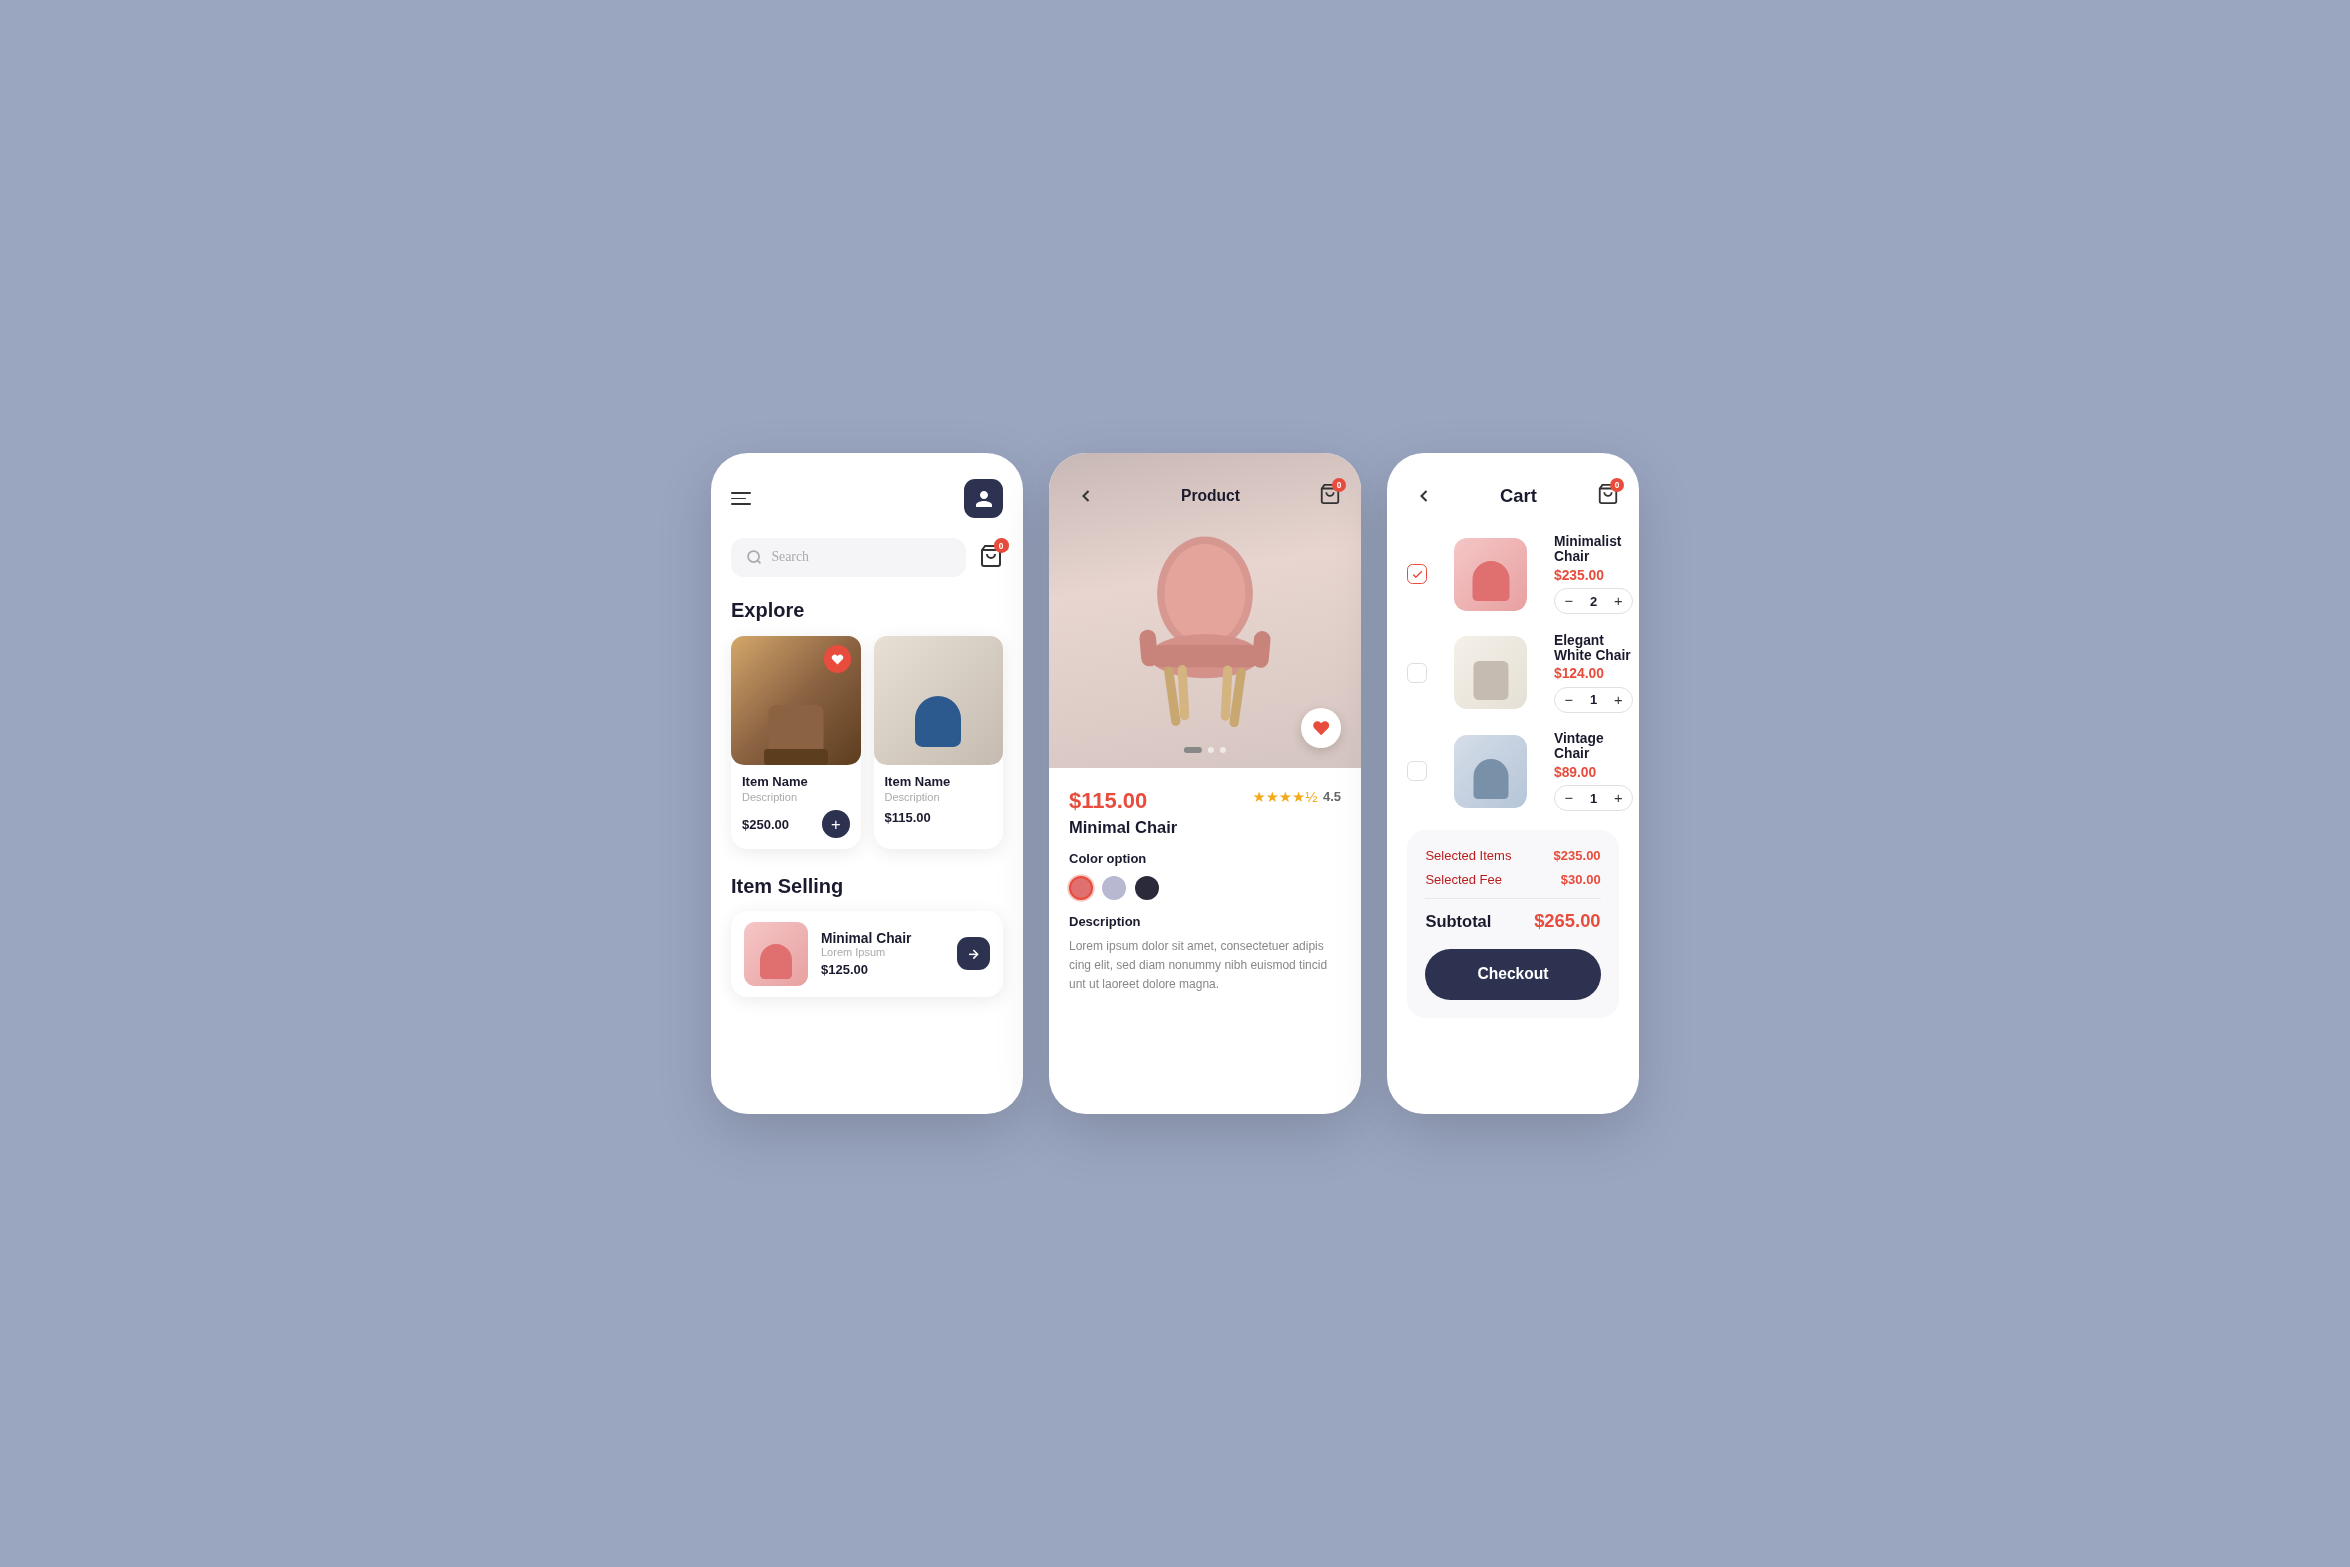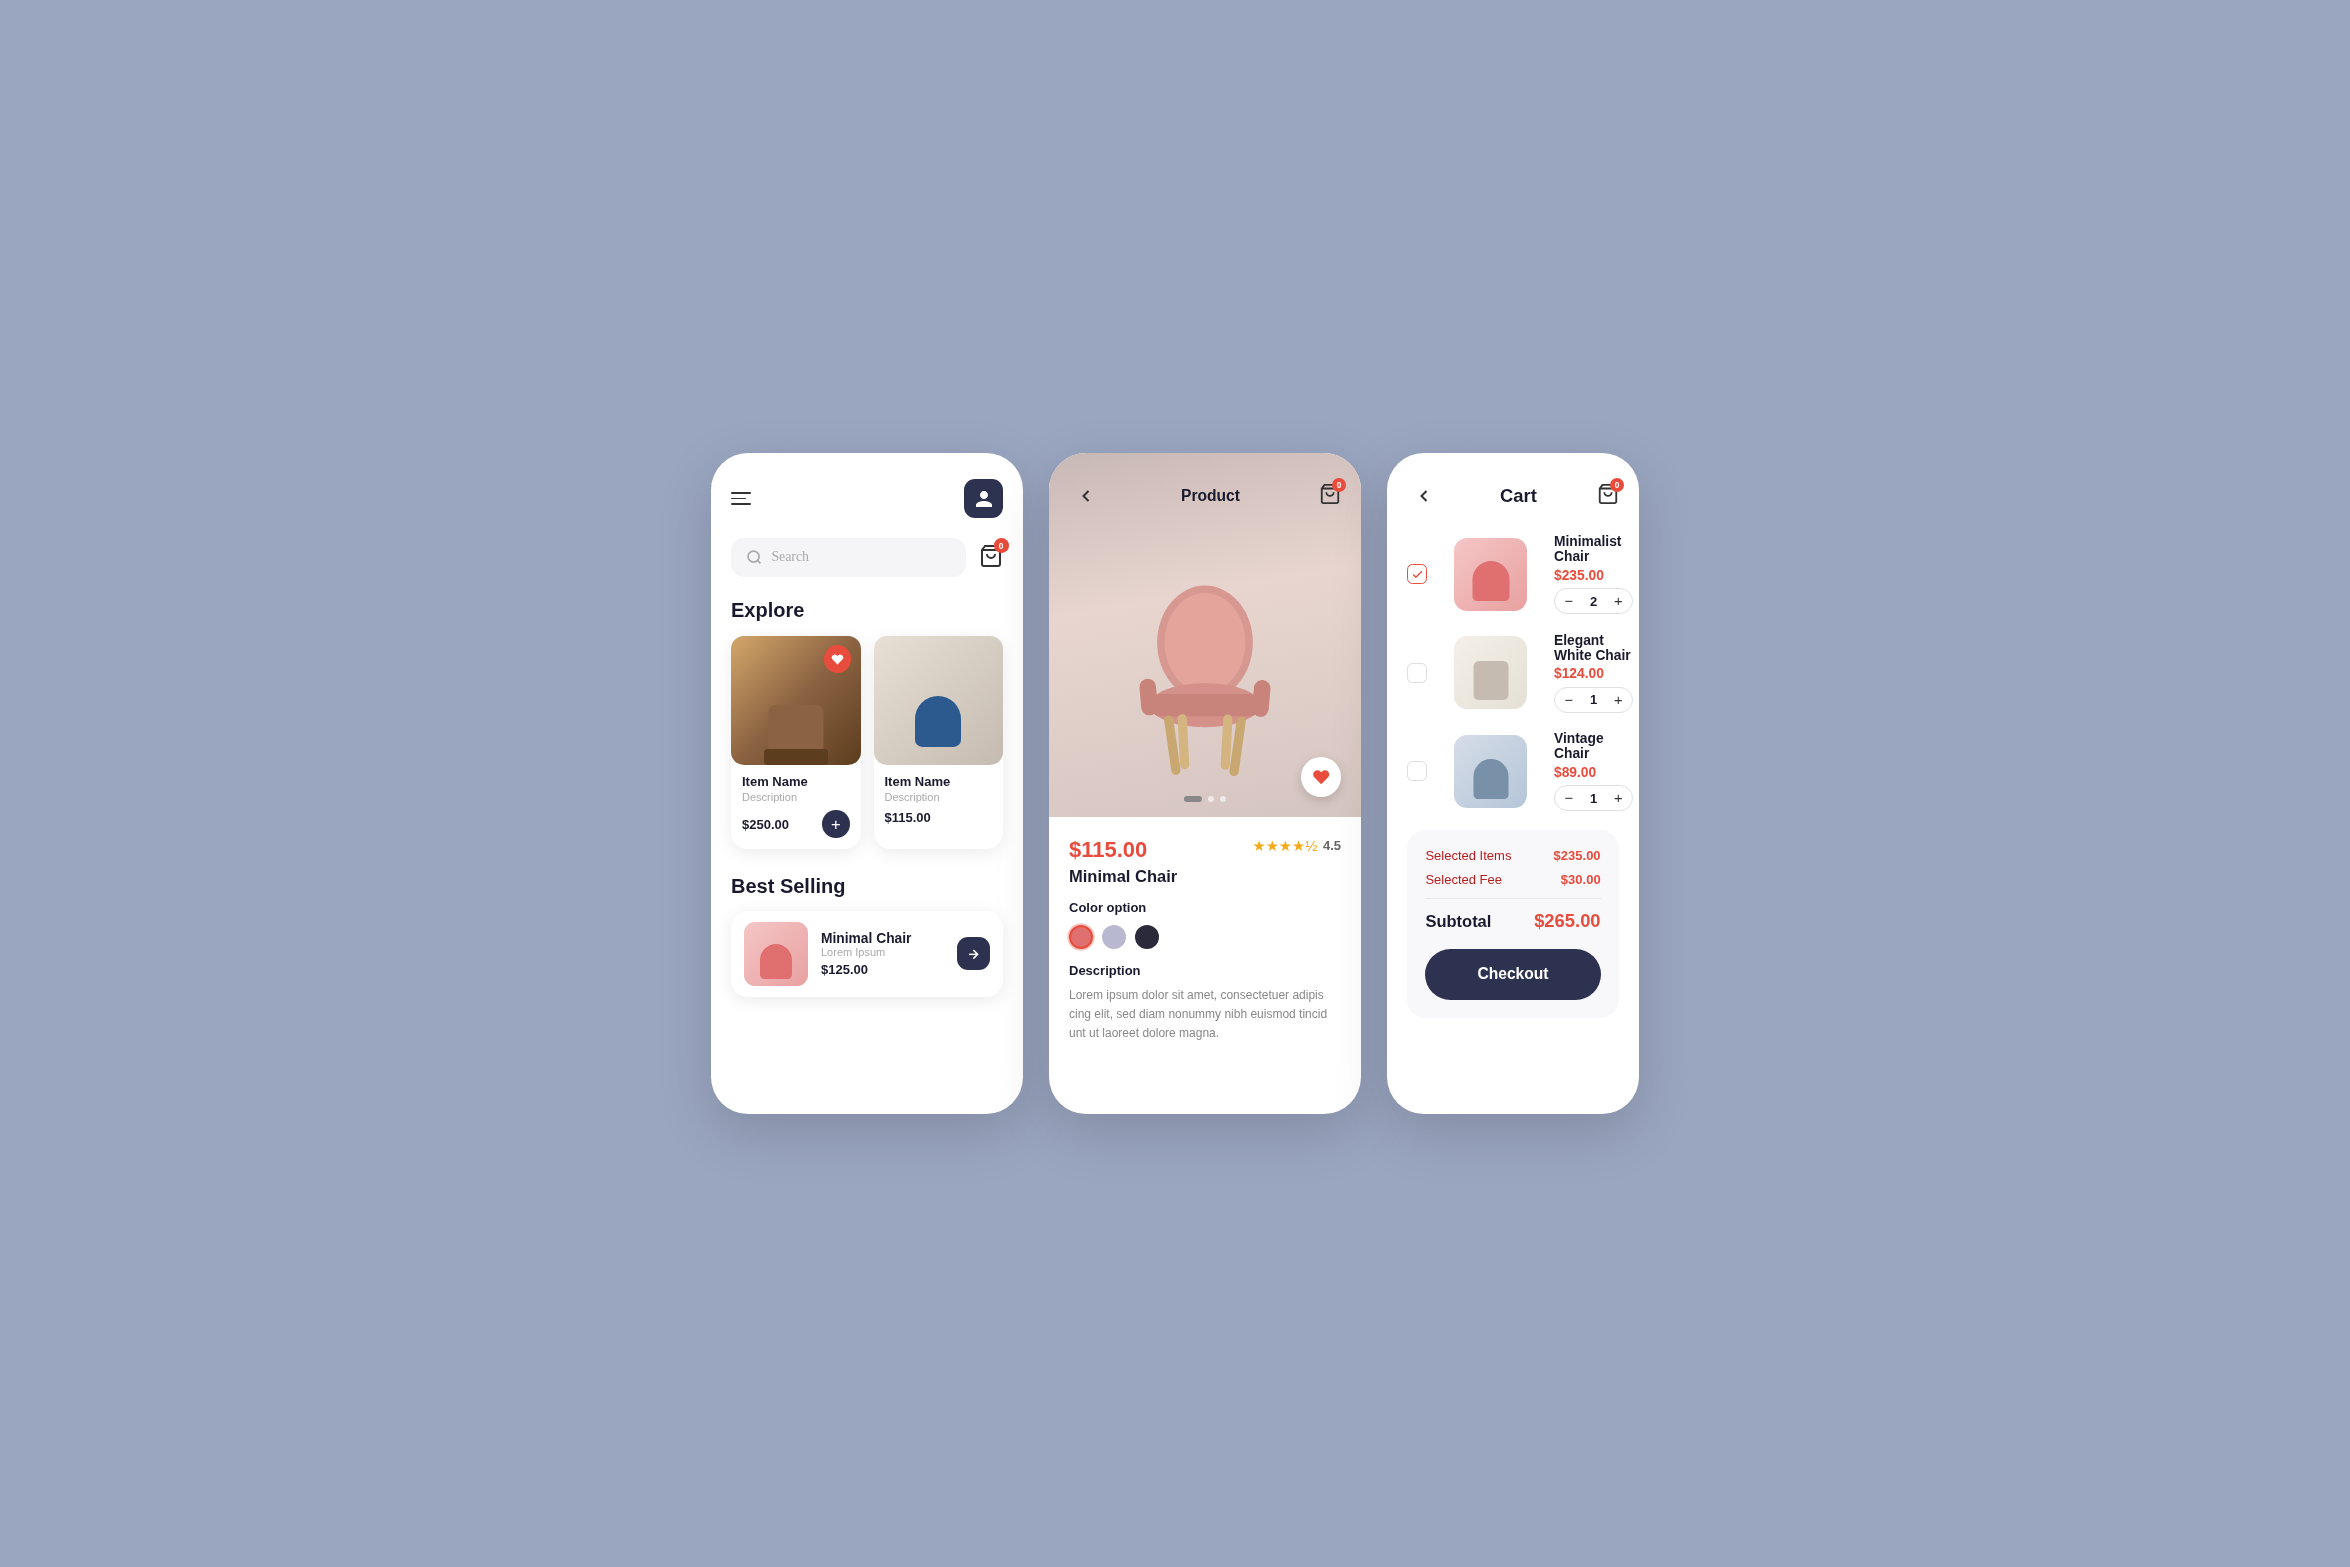--- a/index.html
+++ b/index.html
@@ -304,21 +304,21 @@
       display: flex;
       align-items: center;
       justify-content: center;
       cursor: pointer;
       flex-shrink: 0;
     }
 
     
     .product-hero-img {
       width: 100%;
-      height: 364px;
+      height: 315px;
       background: linear-gradient(170deg, #c8b8b5 0%, #e8d5d0 40%, #d5c5c0 100%);
       position: relative;
       display: flex;
       align-items: center;
       justify-content: center;
       overflow: hidden;
       padding-left: 36px;
     }
     .product-nav-bar {
       position: absolute;
@@ -721,21 +721,21 @@
         <div class="product-card-info">
           <div class="product-name">Item Name</div>
           <div class="product-desc">Description</div>
           <div class="product-price-row">
             <span class="product-price">$115.00</span>
           </div>
         </div>
       </div>
     </div>
 
-    <div class="best-selling-title">Best Selling</div>
+    <div class="best-selling-title">Item Selling</div>
 
     <div class="best-selling-card">
       <div class="best-selling-img"></div>
       <div class="best-selling-info">
         <div class="best-selling-name">Minimal Chair</div>
         <div class="best-selling-desc">Lorem Ipsum</div>
         <div class="best-selling-price">$125.00</div>
       </div>
       <div class="arrow-btn">
         <svg width="14.7" height="14.7" viewBox="0 0 24 24" fill="none" stroke="white" stroke-width="2.5">

